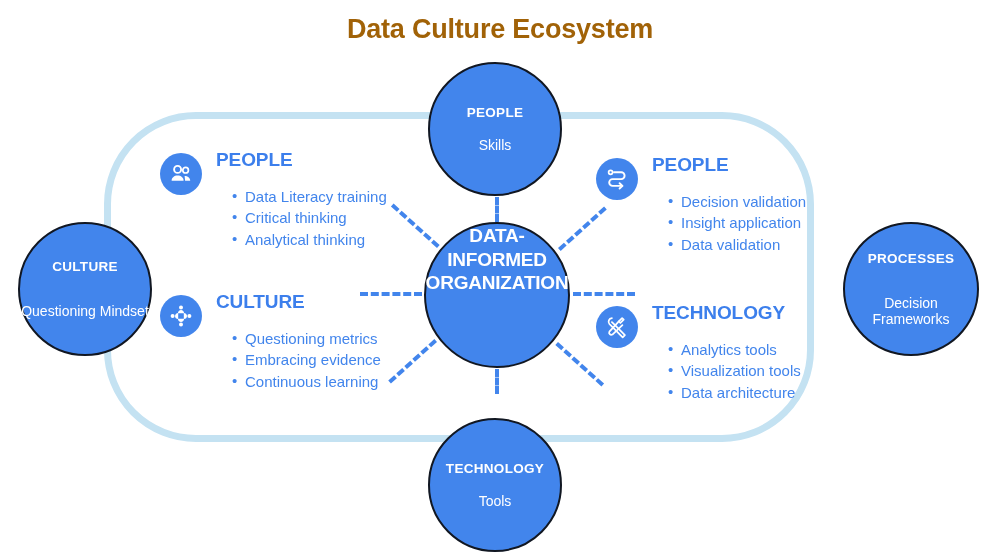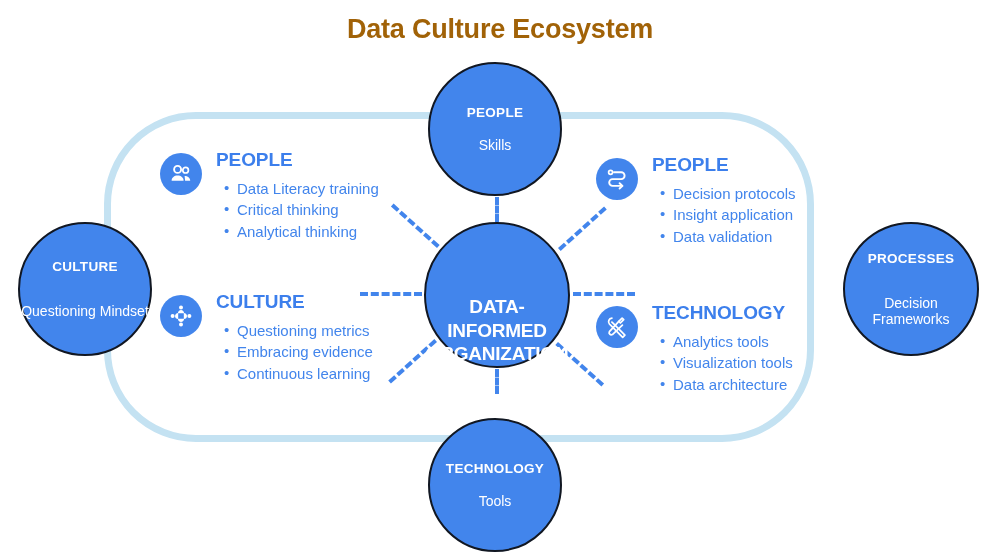--- a/index.html
+++ b/index.html
@@ -84,21 +84,21 @@
     top: 222px;
     width: 146px;
     height: 146px;
     background: #4285EC;
     border: 2.5px solid #111722;
     border-radius: 50%;
     box-sizing: border-box;
     display: flex;
     flex-direction: column;
     align-items: center;
-    justify-content: flex-end;
+    justify-content: flex-start;
     color: #ffffff;
     font-size: 19px;
     font-weight: bold;
     line-height: 1.24;
     text-align: center;
     letter-spacing: -0.2px;
     z-index: 4;
   }
 
   
@@ -153,21 +153,21 @@
   .q-head {
     font-size: 19px;
     font-weight: bold;
     color: #3C7FEC;
     line-height: 1.05;
     letter-spacing: -0.1px;
     margin-bottom: 4px;
   }
   .q-list {
     list-style: none;
-    margin: 8px;
+    margin: 16px;
     padding: 0;
   }
   .q-list li {
     font-size: 15px;
     color: #4285EC;
     line-height: 1.42;
     position: relative;
     padding-left: 13px;
     white-space: nowrap;
   }
@@ -250,21 +250,21 @@
     <div class="q-icon">
       <svg width="26" height="26" viewBox="0 0 26 26" aria-hidden="true">
         <circle cx="6.6" cy="6.3" r="2" fill="none" stroke="#ffffff" stroke-width="1.7"></circle>
         <path d="M10 6.3h7.2a3.4 3.4 0 0 1 0 6.8H8.6a3.4 3.4 0 0 0 0 6.8h8.9" fill="none" stroke="#ffffff" stroke-width="1.9" stroke-linecap="round"></path>
         <path d="M15.6 17.2l2.9 2.7-2.9 2.6" fill="none" stroke="#ffffff" stroke-width="1.9" stroke-linecap="round" stroke-linejoin="round"></path>
       </svg>
     </div>
     <div class="q-body">
       <div class="q-head">PEOPLE</div>
       <ul class="q-list">
-        <li>Decision protocols</li>
+        <li>Decision validation</li>
         <li>Insight application</li>
         <li>Data validation</li>
       </ul>
     </div>
   </div>
 
   <div class="quad" id="quad-culture">
     <div class="q-icon">
       <svg width="26" height="26" viewBox="0 0 26 26" aria-hidden="true">
         <g fill="#ffffff">

